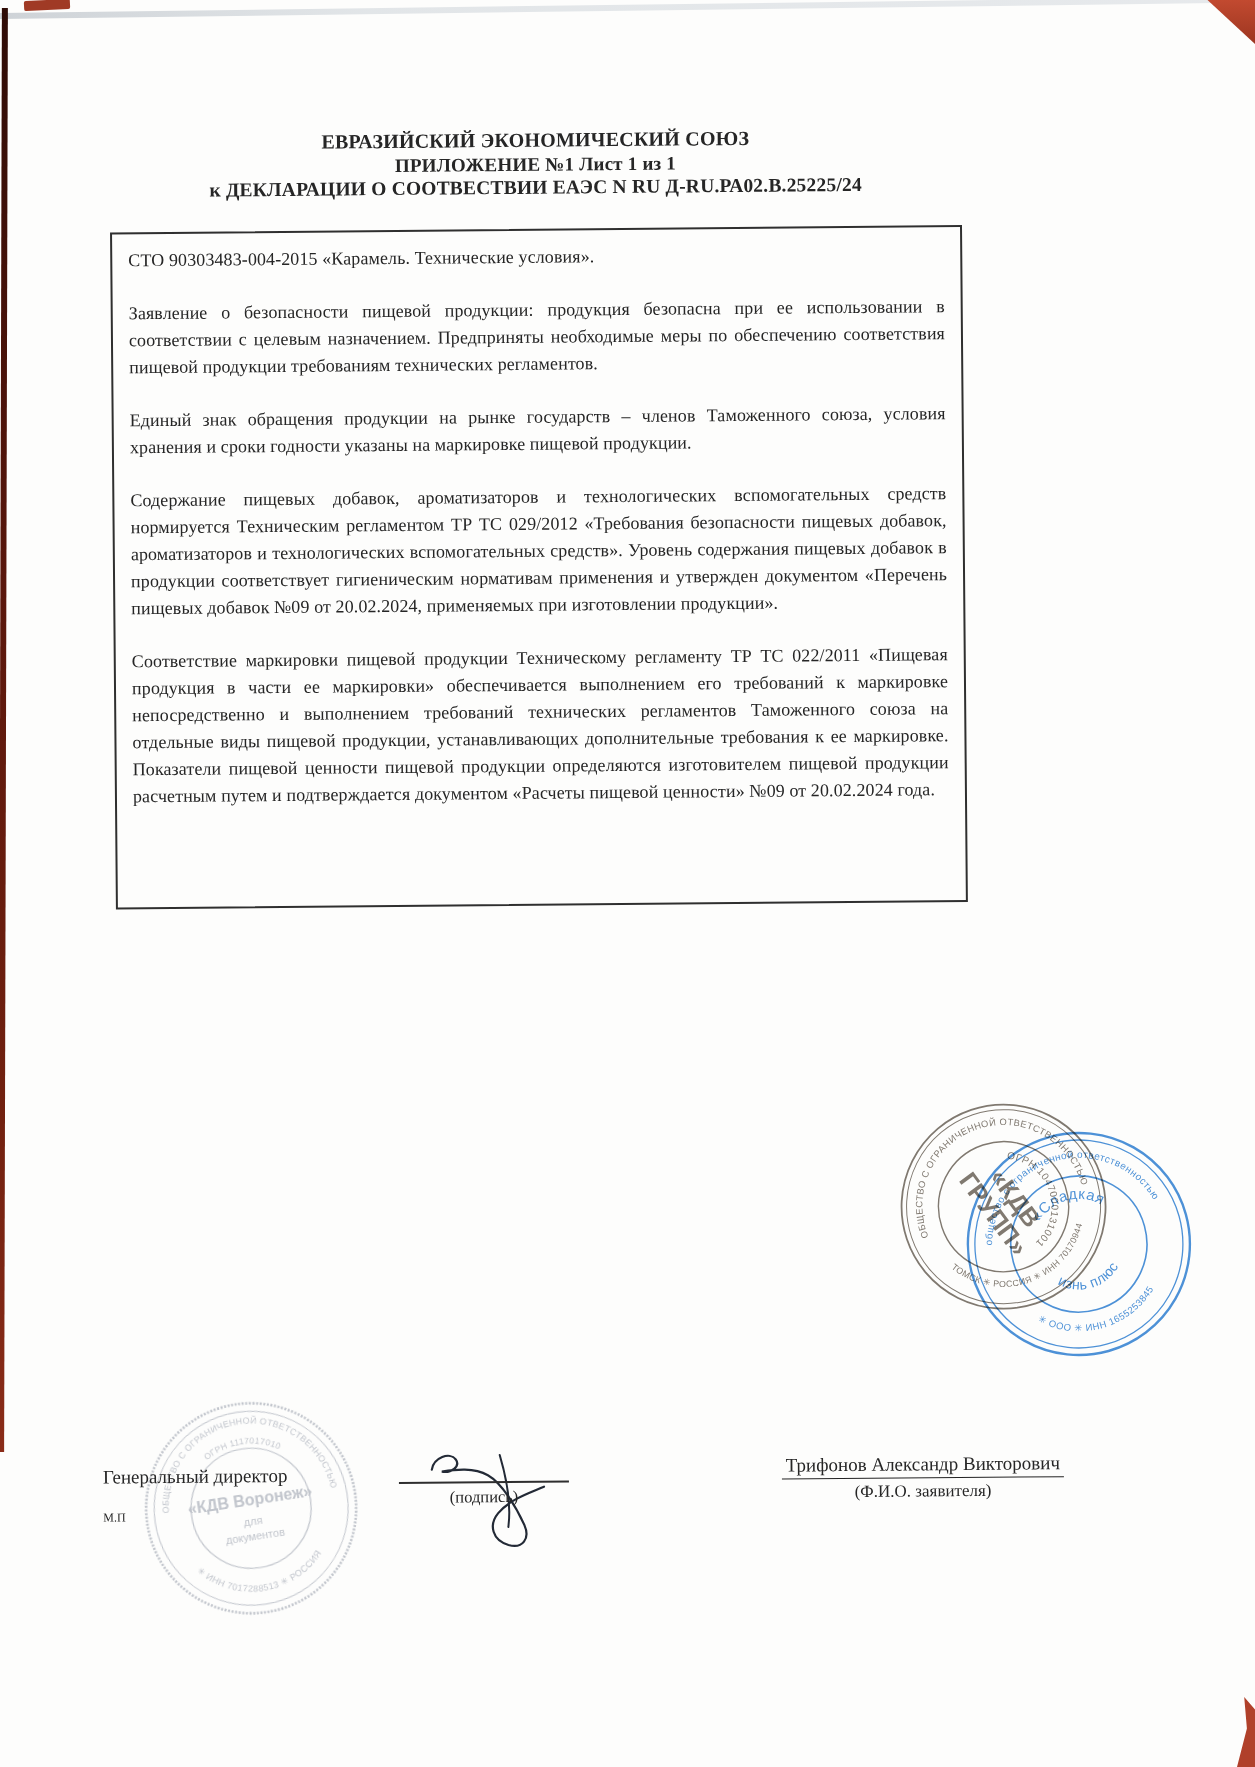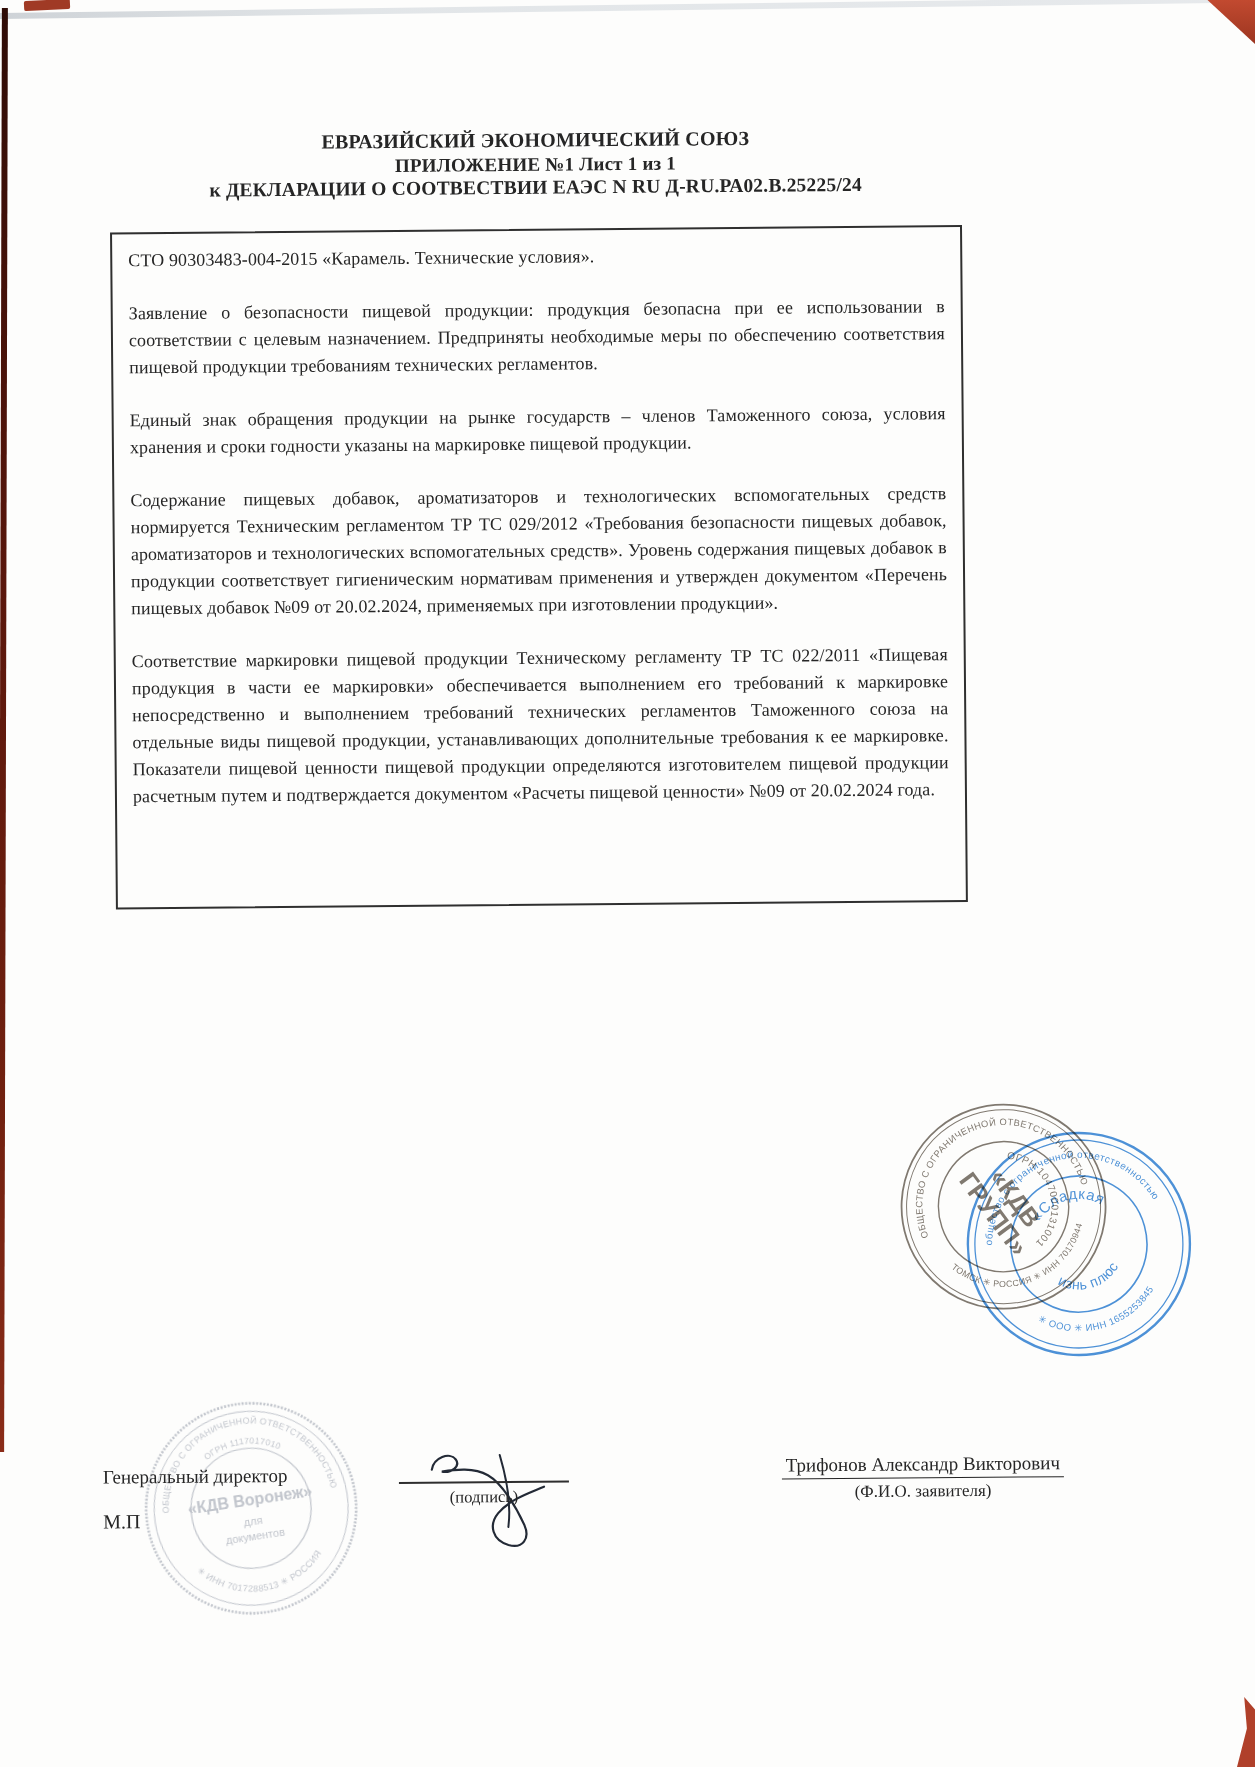--- a/index.html
+++ b/index.html
@@ -30,21 +30,21 @@
   .content-box p{margin:0 0 26px;font-size:18px;line-height:27px;text-align:justify;letter-spacing:.1px;}
   .content-box p:last-child{margin-bottom:0;}
 
   .stamp{position:absolute;mix-blend-mode:multiply;}
   .stamp text{font-family:"Liberation Sans","DejaVu Sans",sans-serif;}
   .stamp-grupp{left:890px;top:1100px;opacity:.88;transform:rotate(-18deg);}
   .stamp-blue{left:955px;top:1128px;opacity:.85;transform:rotate(-15deg);}
   .stamp-voronezh{left:130px;top:1390px;opacity:.55;filter:blur(.3px);transform:rotate(-8deg);}
 
   .sig-title{position:absolute;left:97px;top:1462px;font-size:19px;}
-  .sig-mp{position:absolute;left:97px;top:1506px;font-size:20px;text-align:right;}
+  .sig-mp{position:absolute;left:97px;top:1506px;font-size:12px;text-align:right;}
   .sig-line{position:absolute;left:393px;top:1480px;width:170px;border-top:2px solid #2e2e2e;}
   .sig-caption{position:absolute;left:393px;top:1486px;width:170px;text-align:center;font-size:16.5px;}
   .sig-scribble{position:absolute;left:398px;top:1428px;}
   .applicant{position:absolute;left:752px;top:1456px;width:330px;text-align:center;}
   .applicant .name{display:inline-block;font-size:19px;border-bottom:1.6px solid #232323;padding:0 4px 2px;}
   .applicant .caption{font-size:17px;margin-top:3px;}
 </style>
 </head>
 <body>
 

